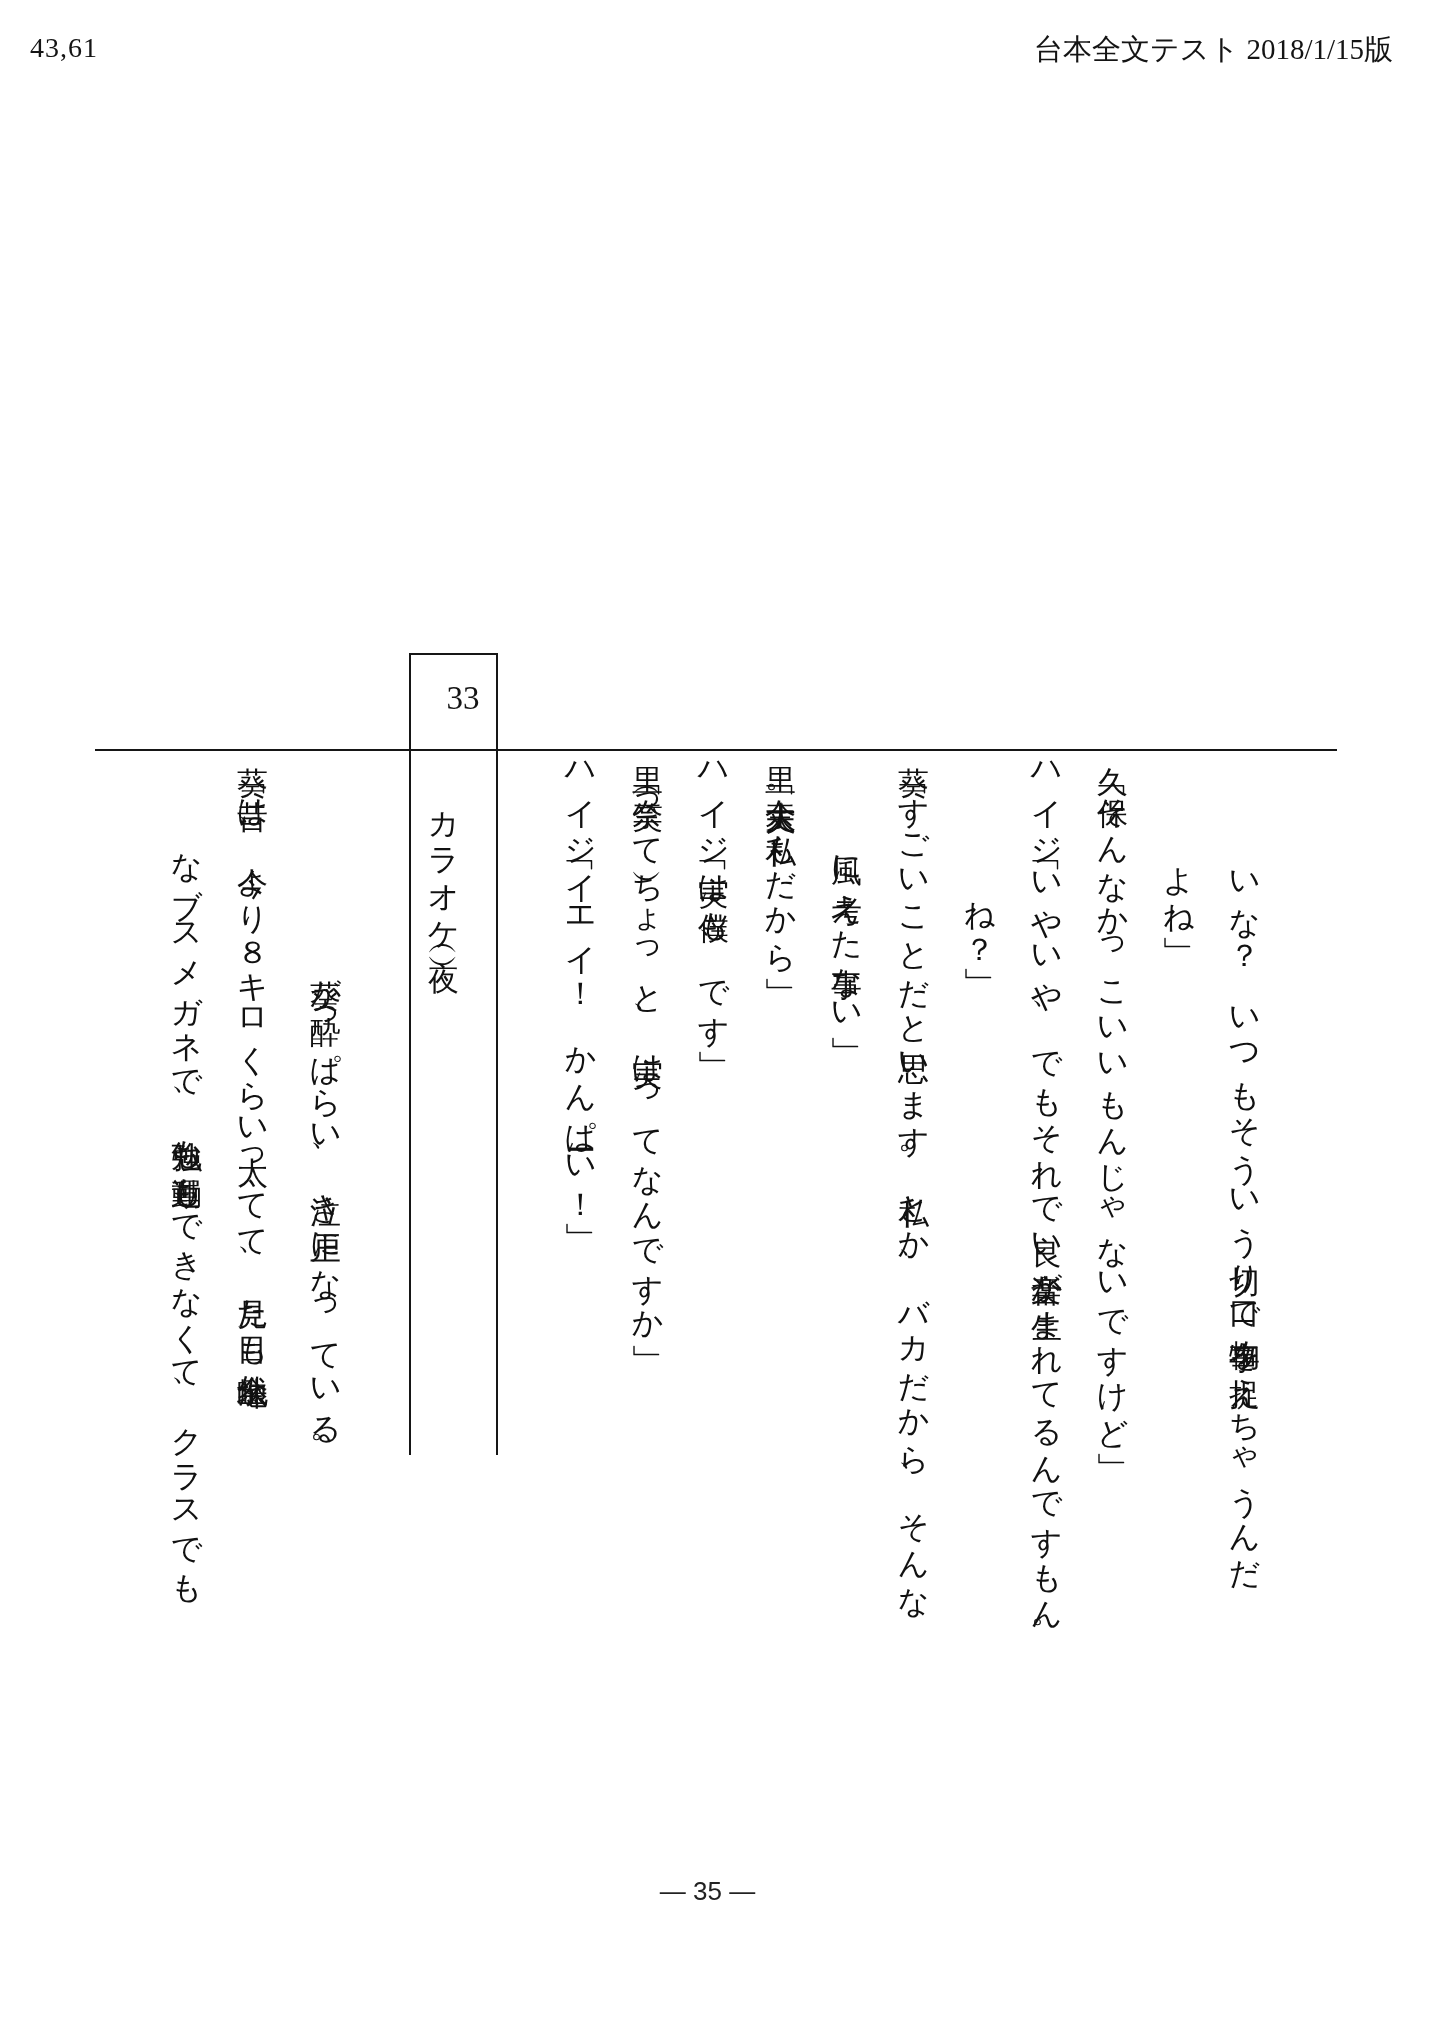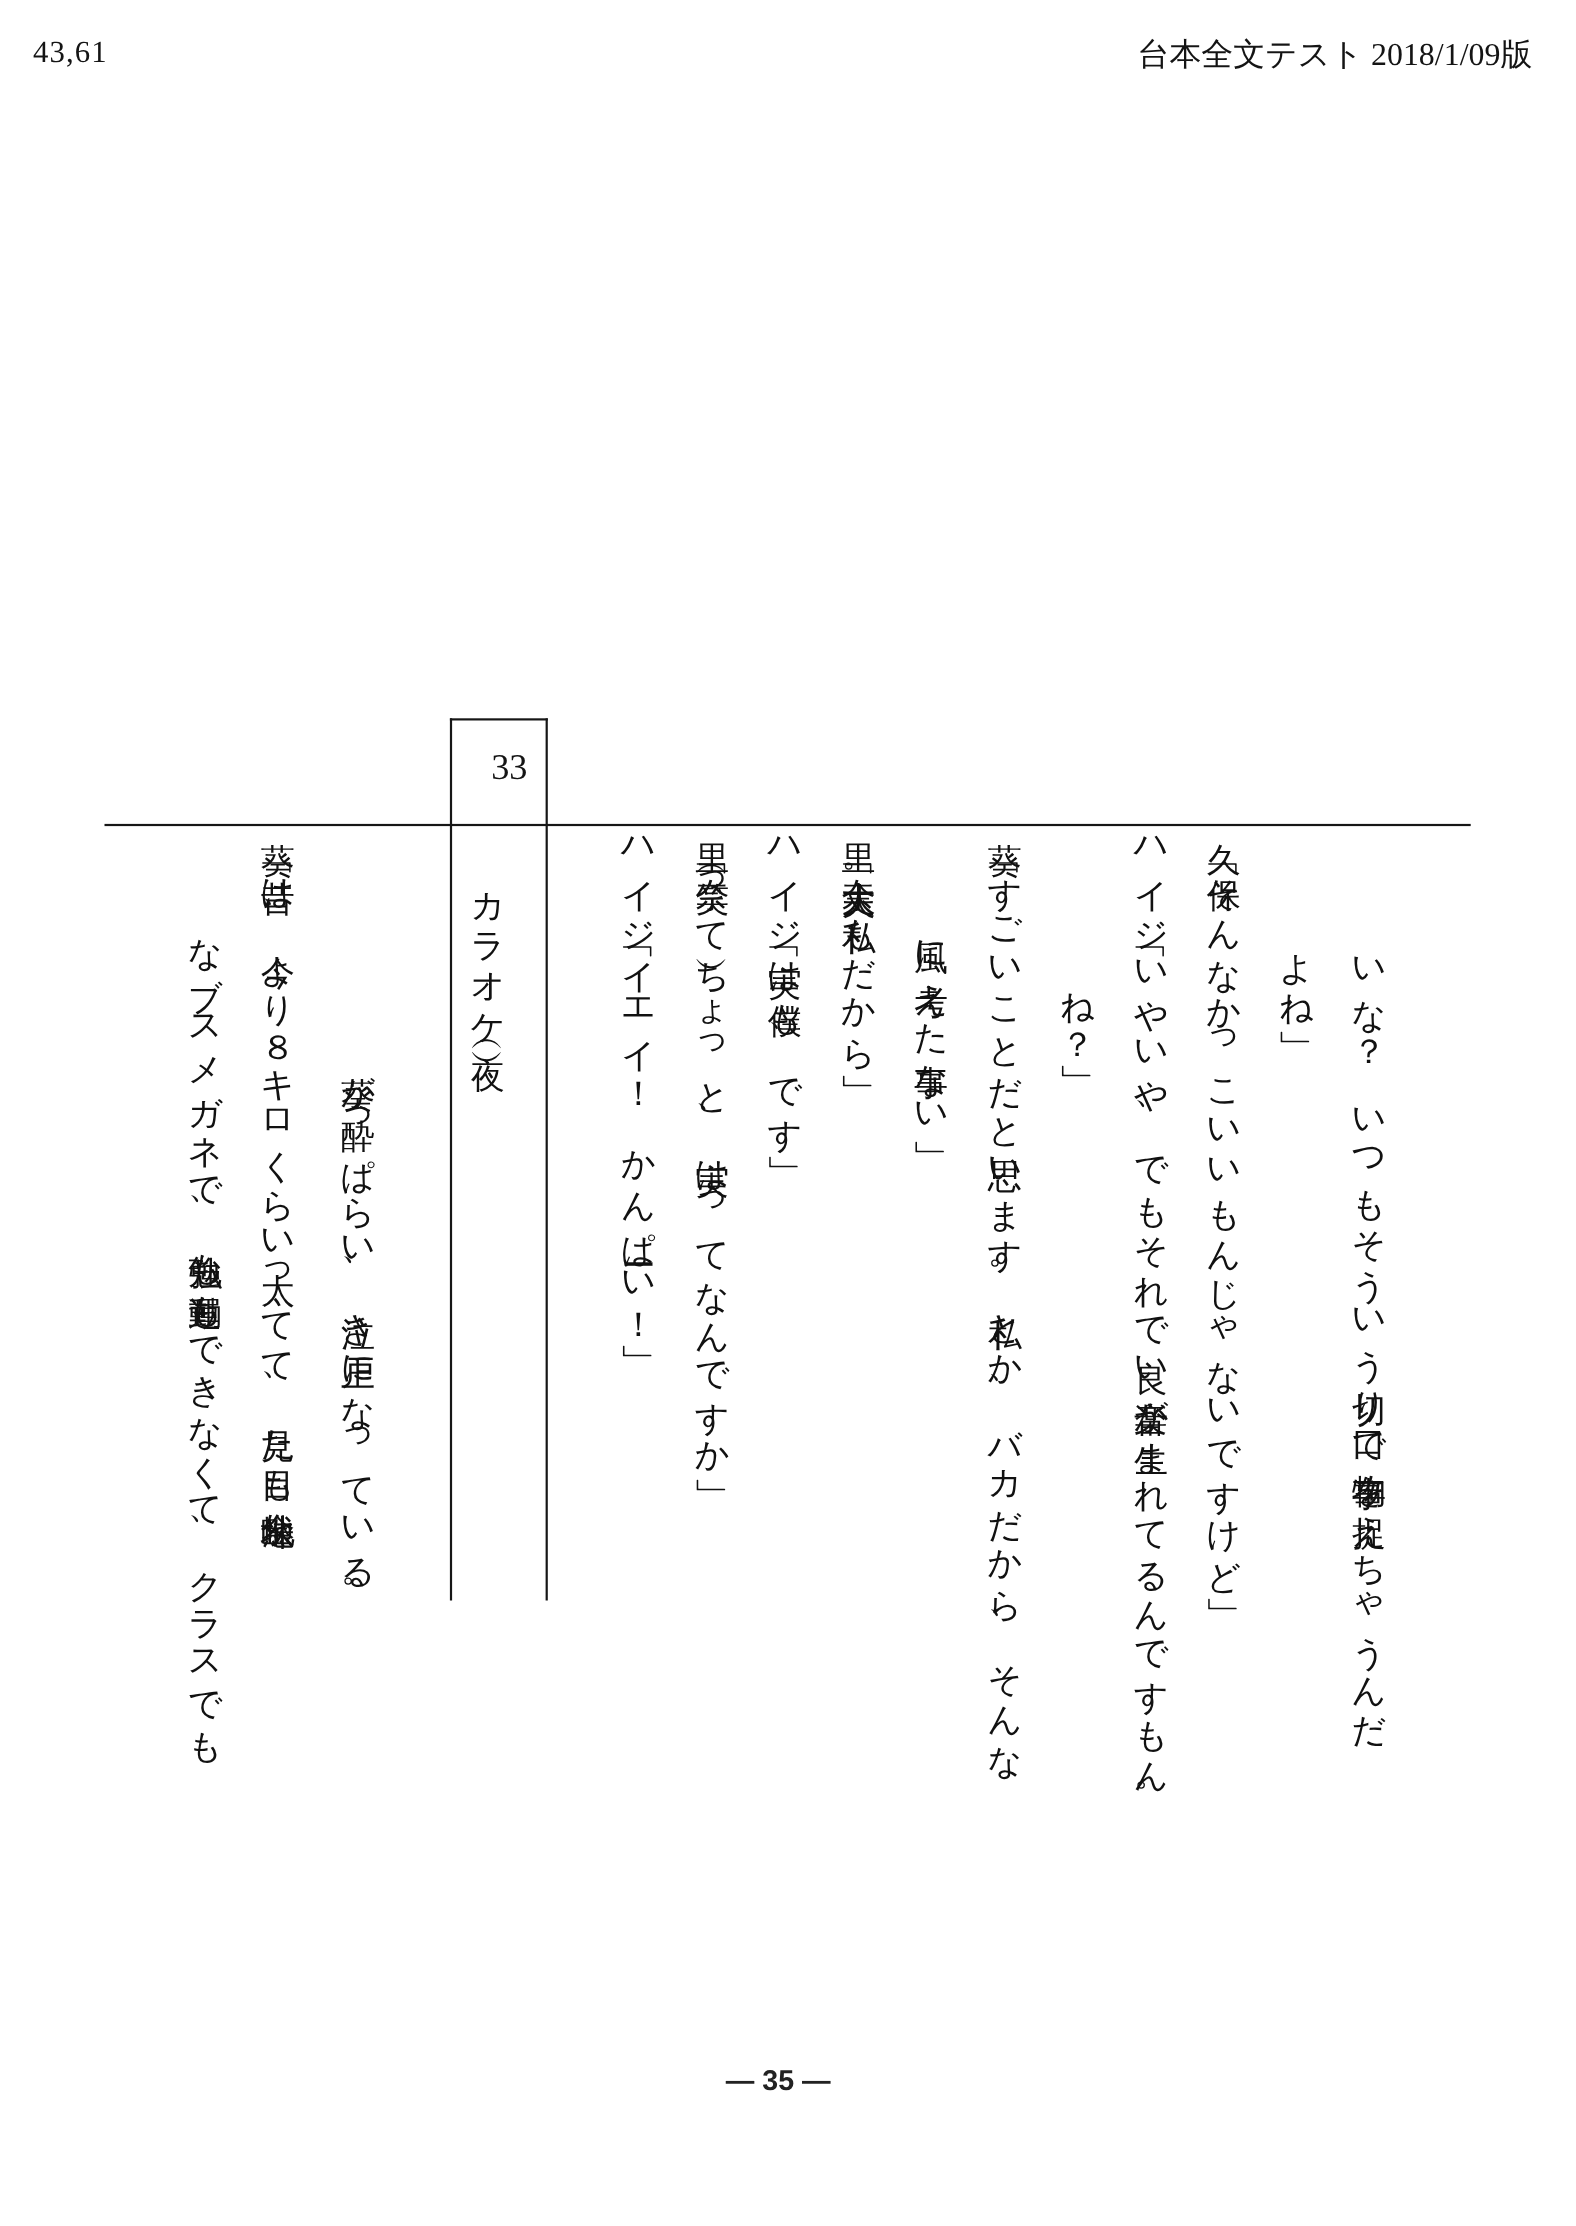--- a/index.html
+++ b/index.html
@@ -32,21 +32,20 @@
   }
   .footer {
     position: absolute;
     left: 0;
     right: 18px;
     top: 1876px;
     text-align: center;
     font-size: 26px;
     font-family: "Liberation Sans", "DejaVu Sans", sans-serif;
     color: #222;
-    font-weight: bold;
   }
   
   .rule { position: absolute; background: #161616; }
   .rule-h      { left: 95px;  top: 749px; width: 1242px; height: 2px; }
   .box-top     { left: 409px; top: 653px; width: 89px;   height: 2px; }
   .vline-left  { left: 409px; top: 653px; width: 2px;    height: 802px; }
   .vline-right { left: 496px; top: 653px; width: 2px;    height: 802px; }
   .scene-no {
     position: absolute;
     left: 409px;
@@ -81,21 +80,21 @@
   .c11 { left: 309px;  top: 955px; }
   .c12 { left: 236px;  top: 742px; }
   .c13 { left: 170px;  top: 830px; }
 </style>
 </head>
 <body>
 
 <div class="page">
 
   <div class="hdr-left">43,61</div>
-  <div class="hdr-right">台本全文テスト 2018/1/09版</div>
+  <div class="hdr-right">台本全文テスト 2018/1/15版</div>
 
   <div class="rule rule-h"></div>
   <div class="rule box-top"></div>
   <div class="rule vline-left"></div>
   <div class="rule vline-right"></div>
   <div class="scene-no">33</div>
   <div class="vcol scene-heading">カラオケ（夜）</div>
 
   <div class="vcol c0">いな？　いつもそういう切り口で物事を捉えちゃうんだ</div>
   <div class="vcol c1">よね」</div>

